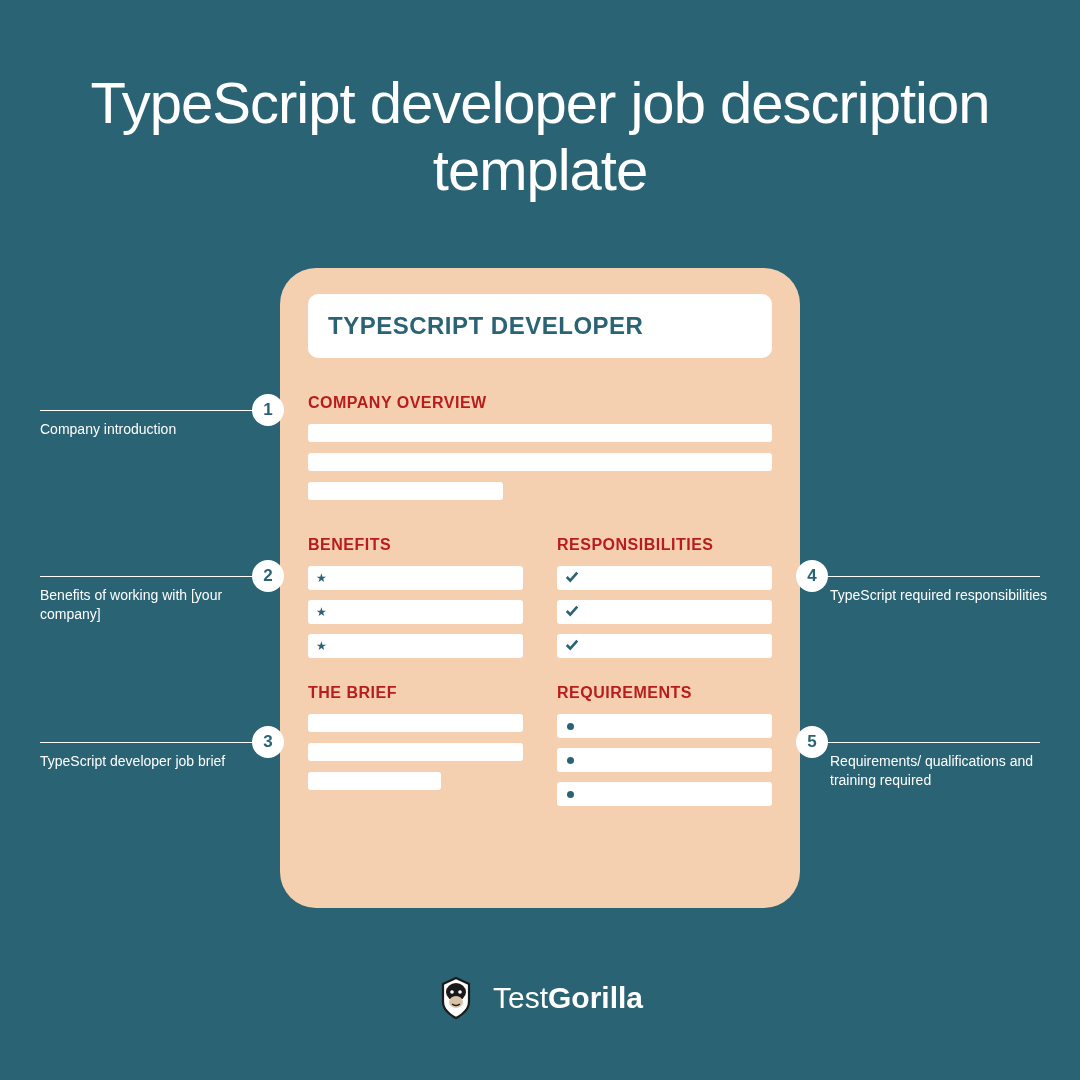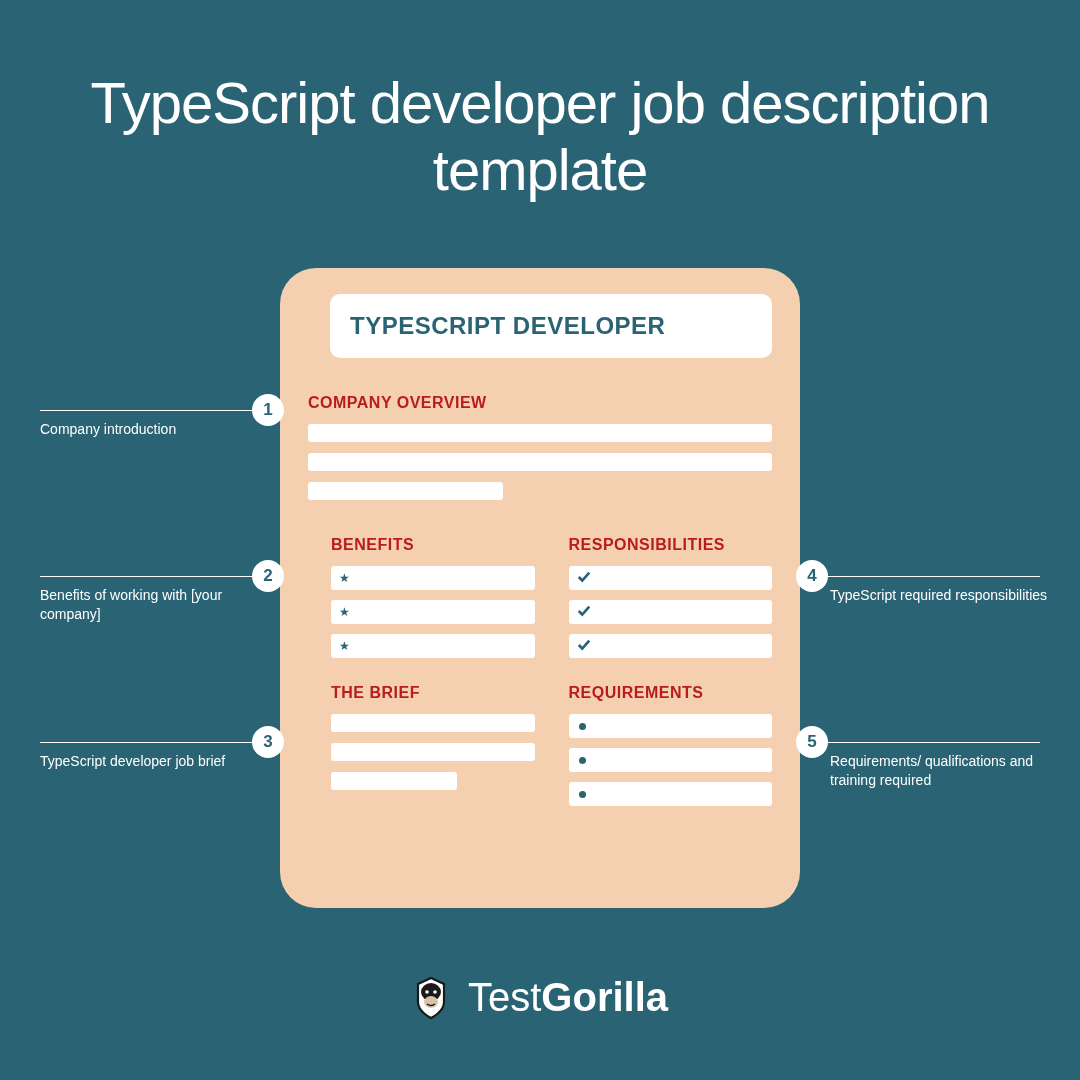--- a/index.html
+++ b/index.html
@@ -32,41 +32,39 @@
   }
   .card-header {
     background: #ffffff;
     border-radius: 10px;
     padding: 18px 20px;
     color: #2a6373;
     font-weight: 800;
     font-size: 24px;
     letter-spacing: 0.5px;
     margin-bottom: 36px;
-    margin-left: 22px;
   }
   .section-label {
     color: #b91c1c;
     font-weight: 800;
     font-size: 16px;
     letter-spacing: 0.5px;
     margin-bottom: 12px;
   }
   .overview-bars { margin-bottom: 36px; }
   .bar {
     background: #ffffff;
     height: 18px;
     border-radius: 3px;
     margin-bottom: 11px;
   }
   .bar.short { width: 42%; }
   .columns {
     display: flex;
     gap: 34px;
-    margin-left: 23px;
   }
   .col { flex: 1; }
   .list-row {
     background: #ffffff;
     height: 24px;
     border-radius: 3px;
     margin-bottom: 10px;
     display: flex;
     align-items: center;
     padding-left: 8px;
@@ -110,21 +108,21 @@
   .footer {
     position: absolute;
     bottom: 60px;
     left: 0;
     right: 0;
     display: flex;
     align-items: center;
     justify-content: center;
     gap: 18px;
     color: #ffffff;
-    font-size: 40px;
+    font-size: 30px;
     font-weight: 400;
   }
   .footer b { font-weight: 700; }
   .gorilla {
     width: 38px;
     height: 44px;
     position: relative;
   }
   .gorilla svg { width: 100%; height: 100%; }
 

